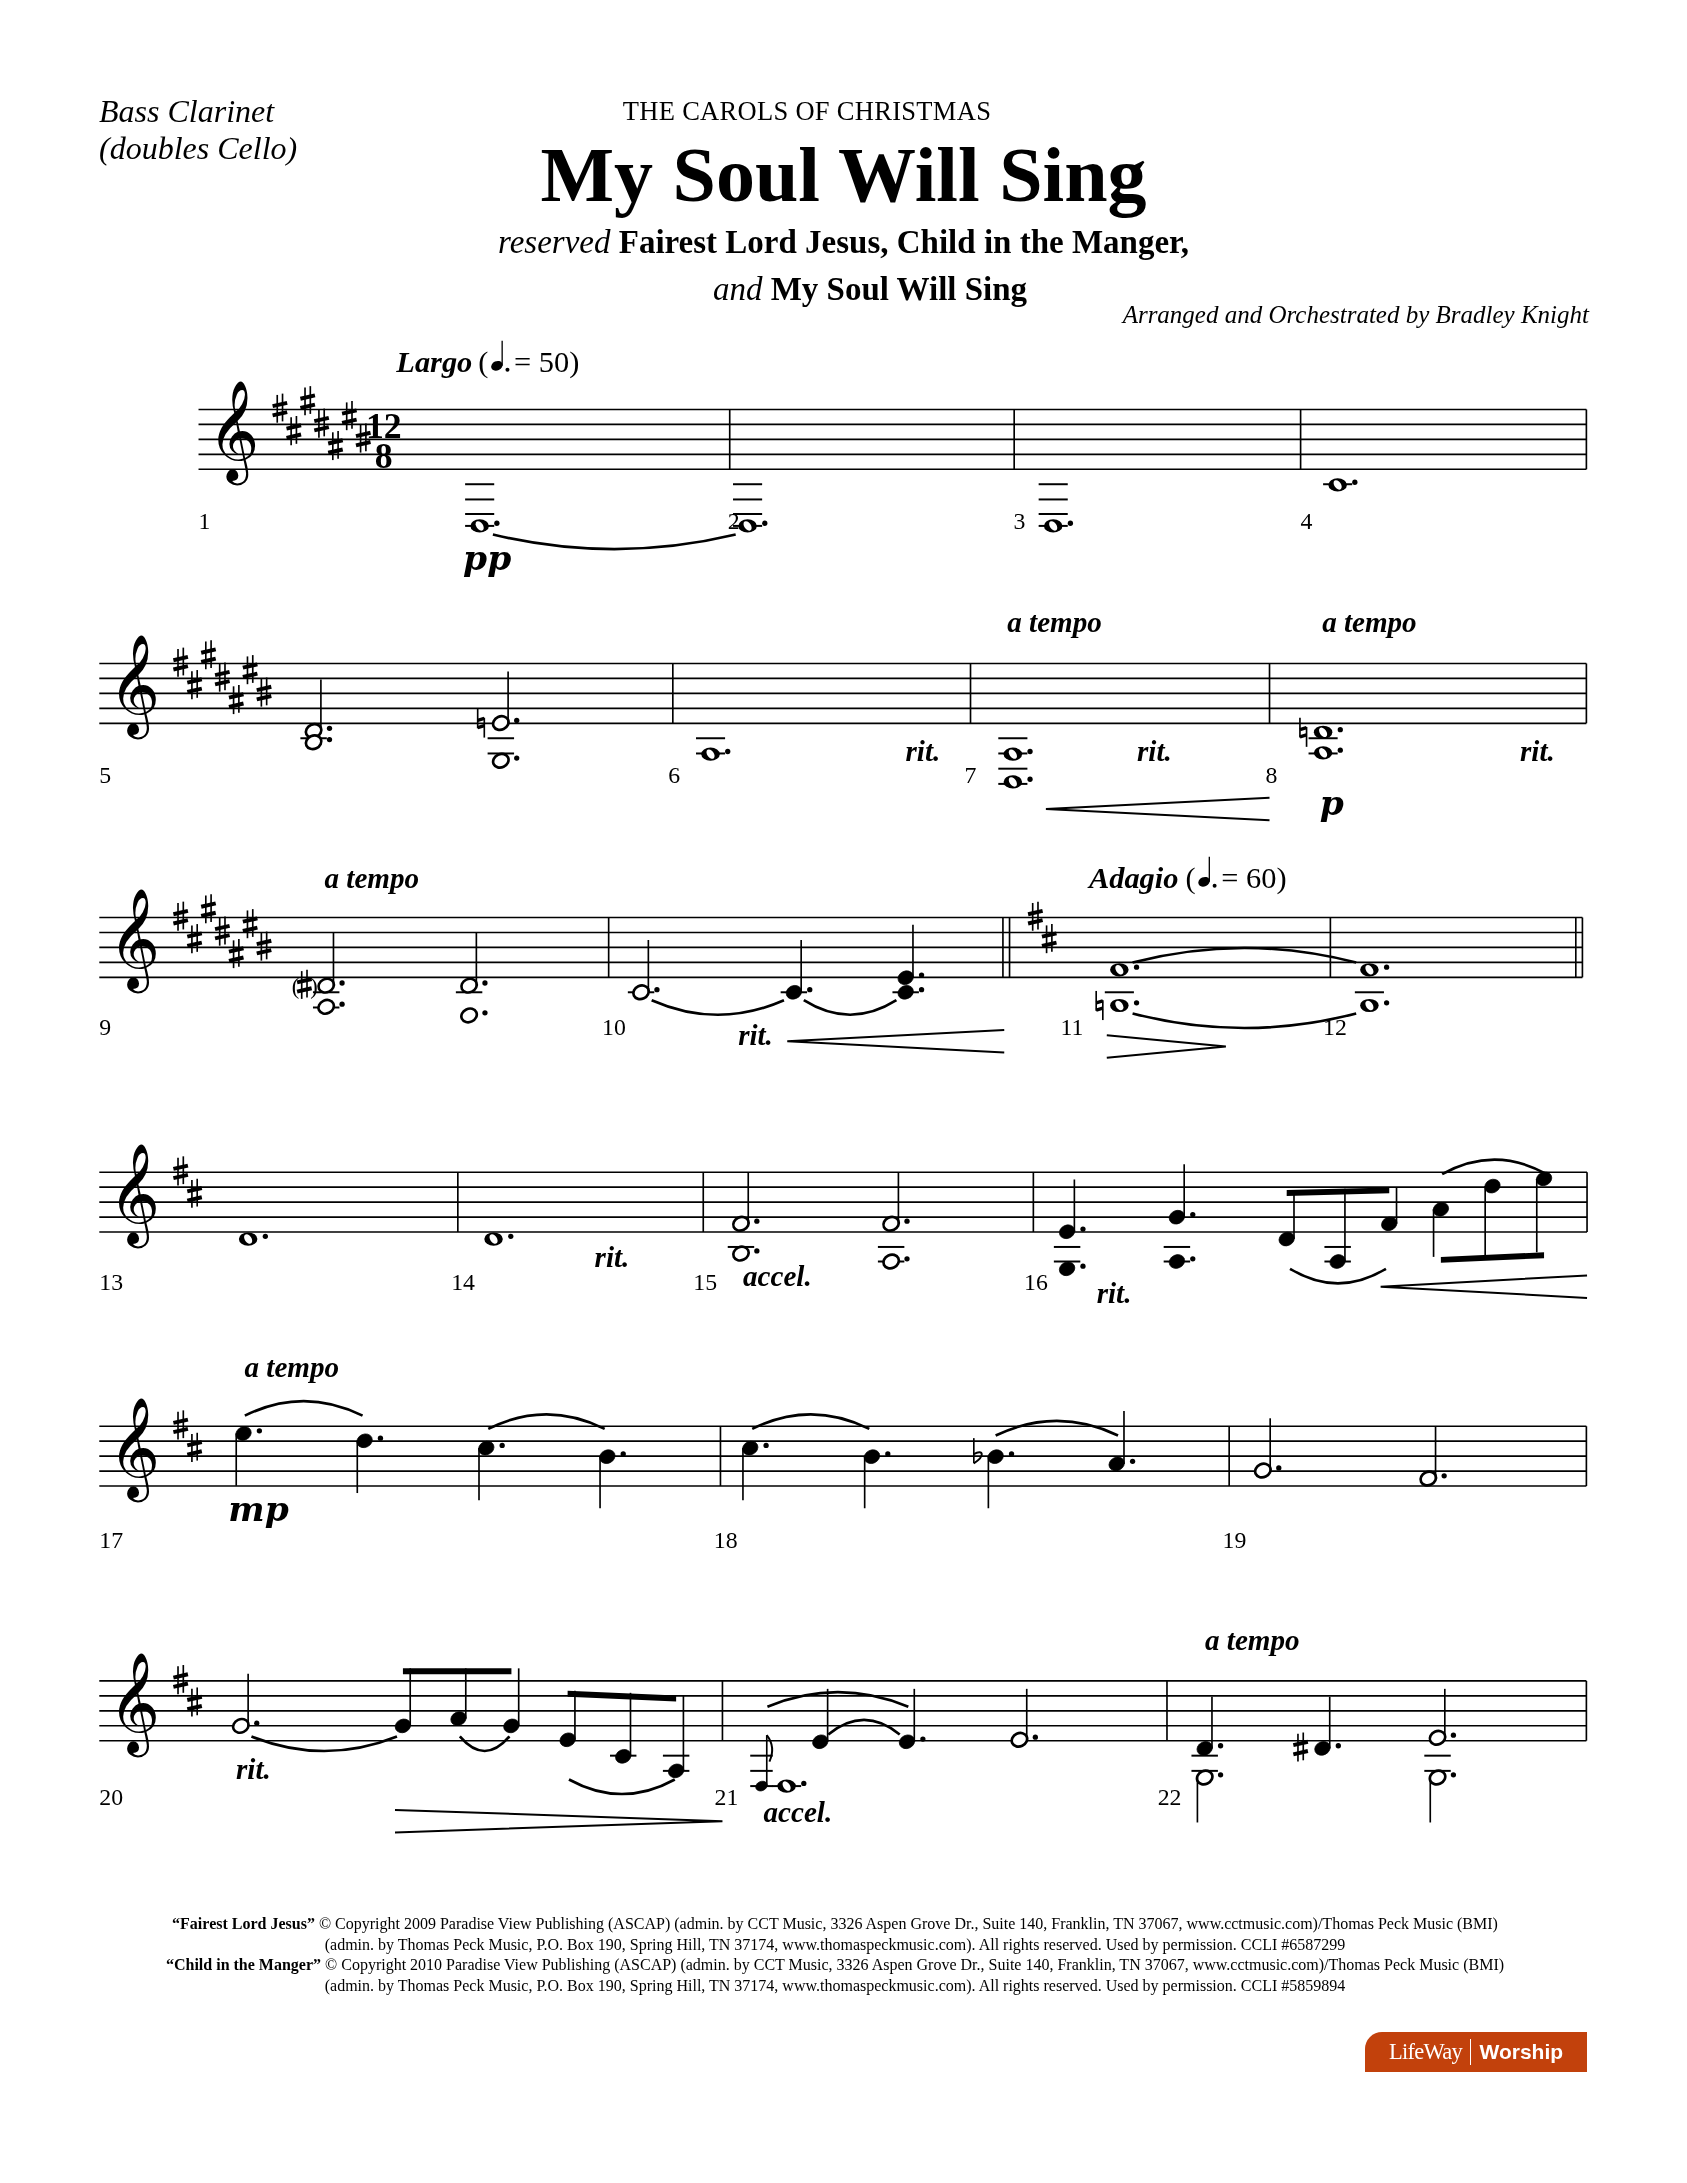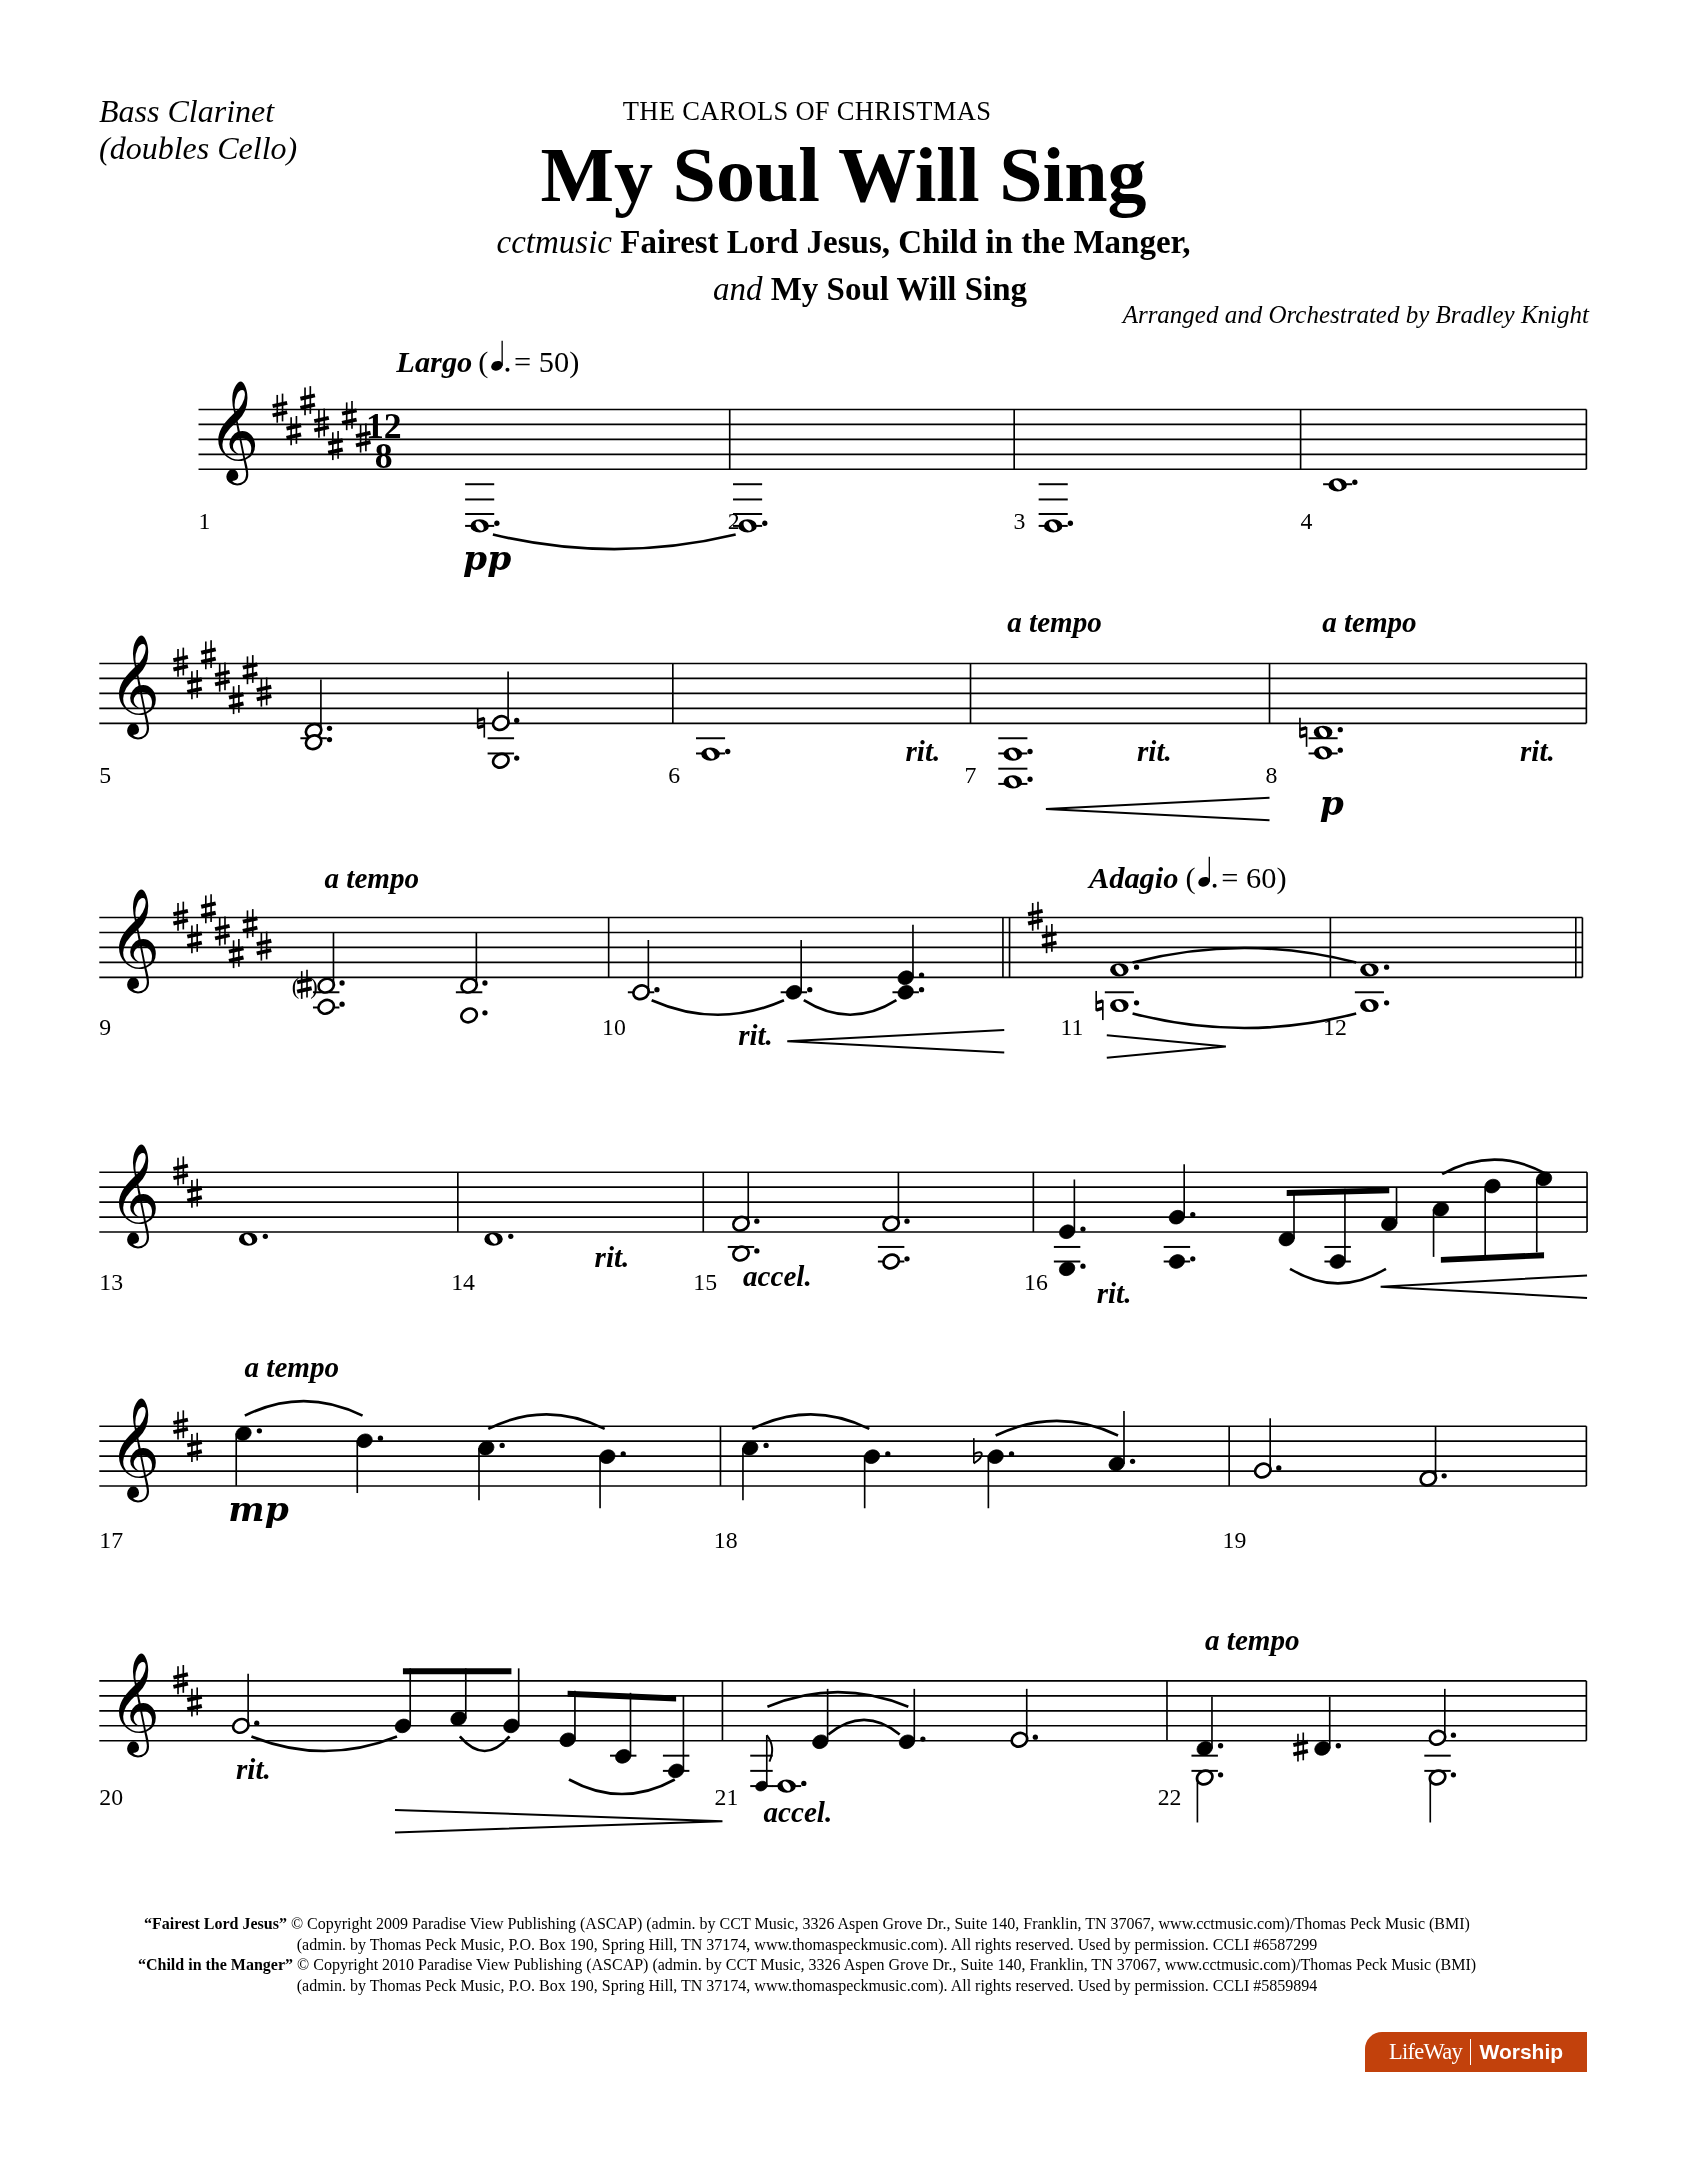--- a/index.html
+++ b/index.html
@@ -8,41 +8,41 @@
   .abs { position: absolute; white-space: nowrap; }
   .instrument { left: 99px; top: 93px; font-size: 32px; line-height: 37px; font-style: italic; }
   .series { left: 0; width: 1614px; text-align: center; top: 96px; font-size: 26.5px; letter-spacing: 0.3px; }
   .title { left: 0; width: 1687px; text-align: center; top: 132px; font-size: 78px; font-weight: bold; line-height: 86px; }
   .subtitle { left: 0; width: 1687px; text-align: center; font-size: 33px; font-weight: bold; }
   .subtitle i { font-weight: normal; }
   .sub1 { top: 224px; }
   .sub2 { top: 271px; padding-left: 26.5px; }
   .arranger { right: 98px; top: 301px; font-size: 25px; font-style: italic; }
   #score { position: absolute; left: 0; top: 0; }
-  .footer { left: 0; width: 1614px; text-align: center; top: 1914px; font-size: 16px; line-height: 20.5px; }
+  .footer { left: 0; width: 1614px; text-align: center; top: 1914px; font-size: 16px; line-height: 20.5px; padding-left: 28px; }
   .footer .line { display: block; }
   .footer b { font-weight: bold; }
   .logo { left: 1365px; top: 2032px; width: 222px; height: 40px; background: #c2410c; color: #fff;
           border-radius: 17px 0 0 0; display: flex; align-items: center; justify-content: center;
           font-family: "Liberation Sans", sans-serif; font-size: 21px; }
   .logo .lw { font-family: "Liberation Serif", serif; font-size: 22.5px; letter-spacing: -0.7px; }
   .logo .sep { display: inline-block; width: 1.3px; height: 26.5px; background: #fff; margin: 0 8px; }
   .logo .ws { font-weight: bold; }
 </style>
 </head>
 <body>
 
 <div class="abs instrument">
   <div>Bass Clarinet</div>
   <div>(doubles Cello)</div>
 </div>
 <div class="abs series">THE CAROLS OF CHRISTMAS</div>
 <div class="abs title">My Soul Will Sing</div>
 <div class="abs subtitle sub1">
-  <i>cctmusic</i>
+  <i>reserved</i>
   <span>Fairest Lord Jesus, Child in the Manger,</span>
 </div>
 <div class="abs subtitle sub2">
   <i>and</i>
   <span>My Soul Will Sing</span>
 </div>
 <div class="abs arranger">Arranged and Orchestrated by Bradley Knight</div>
 
 <svg id="score" width="1687" height="2183" viewBox="0 0 2550 3300" xmlns="http://www.w3.org/2000/svg">
     <g>

